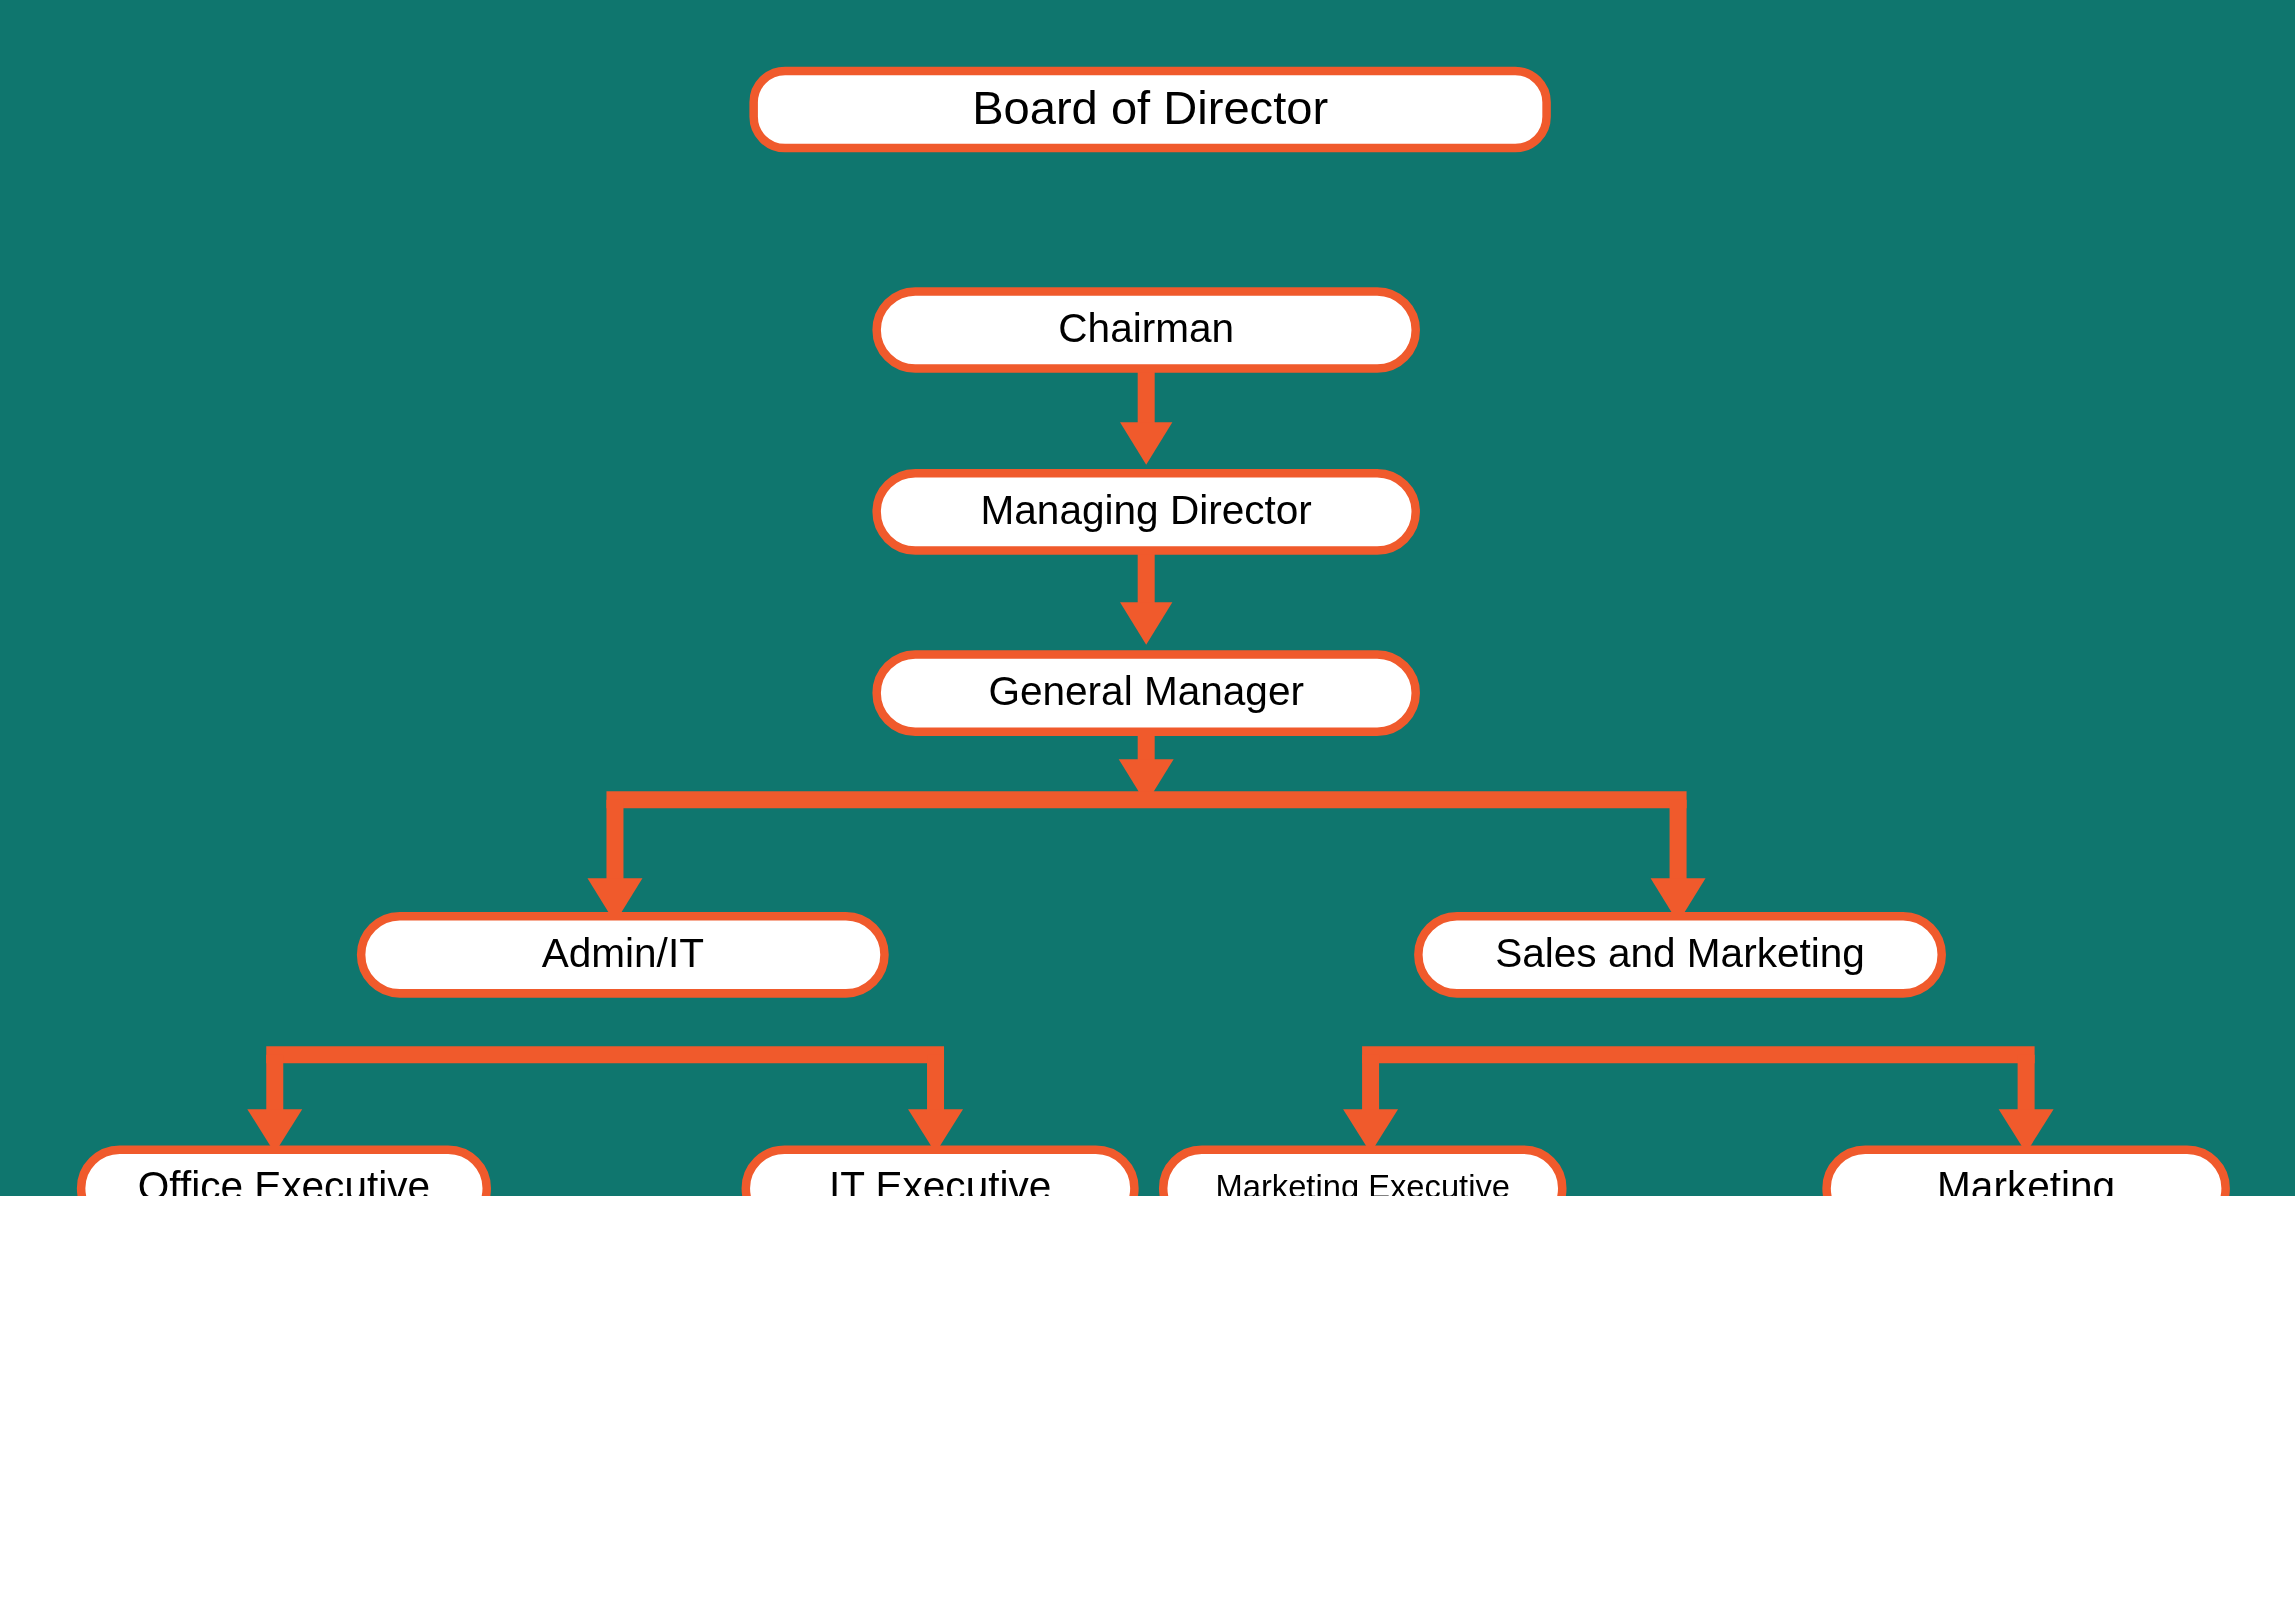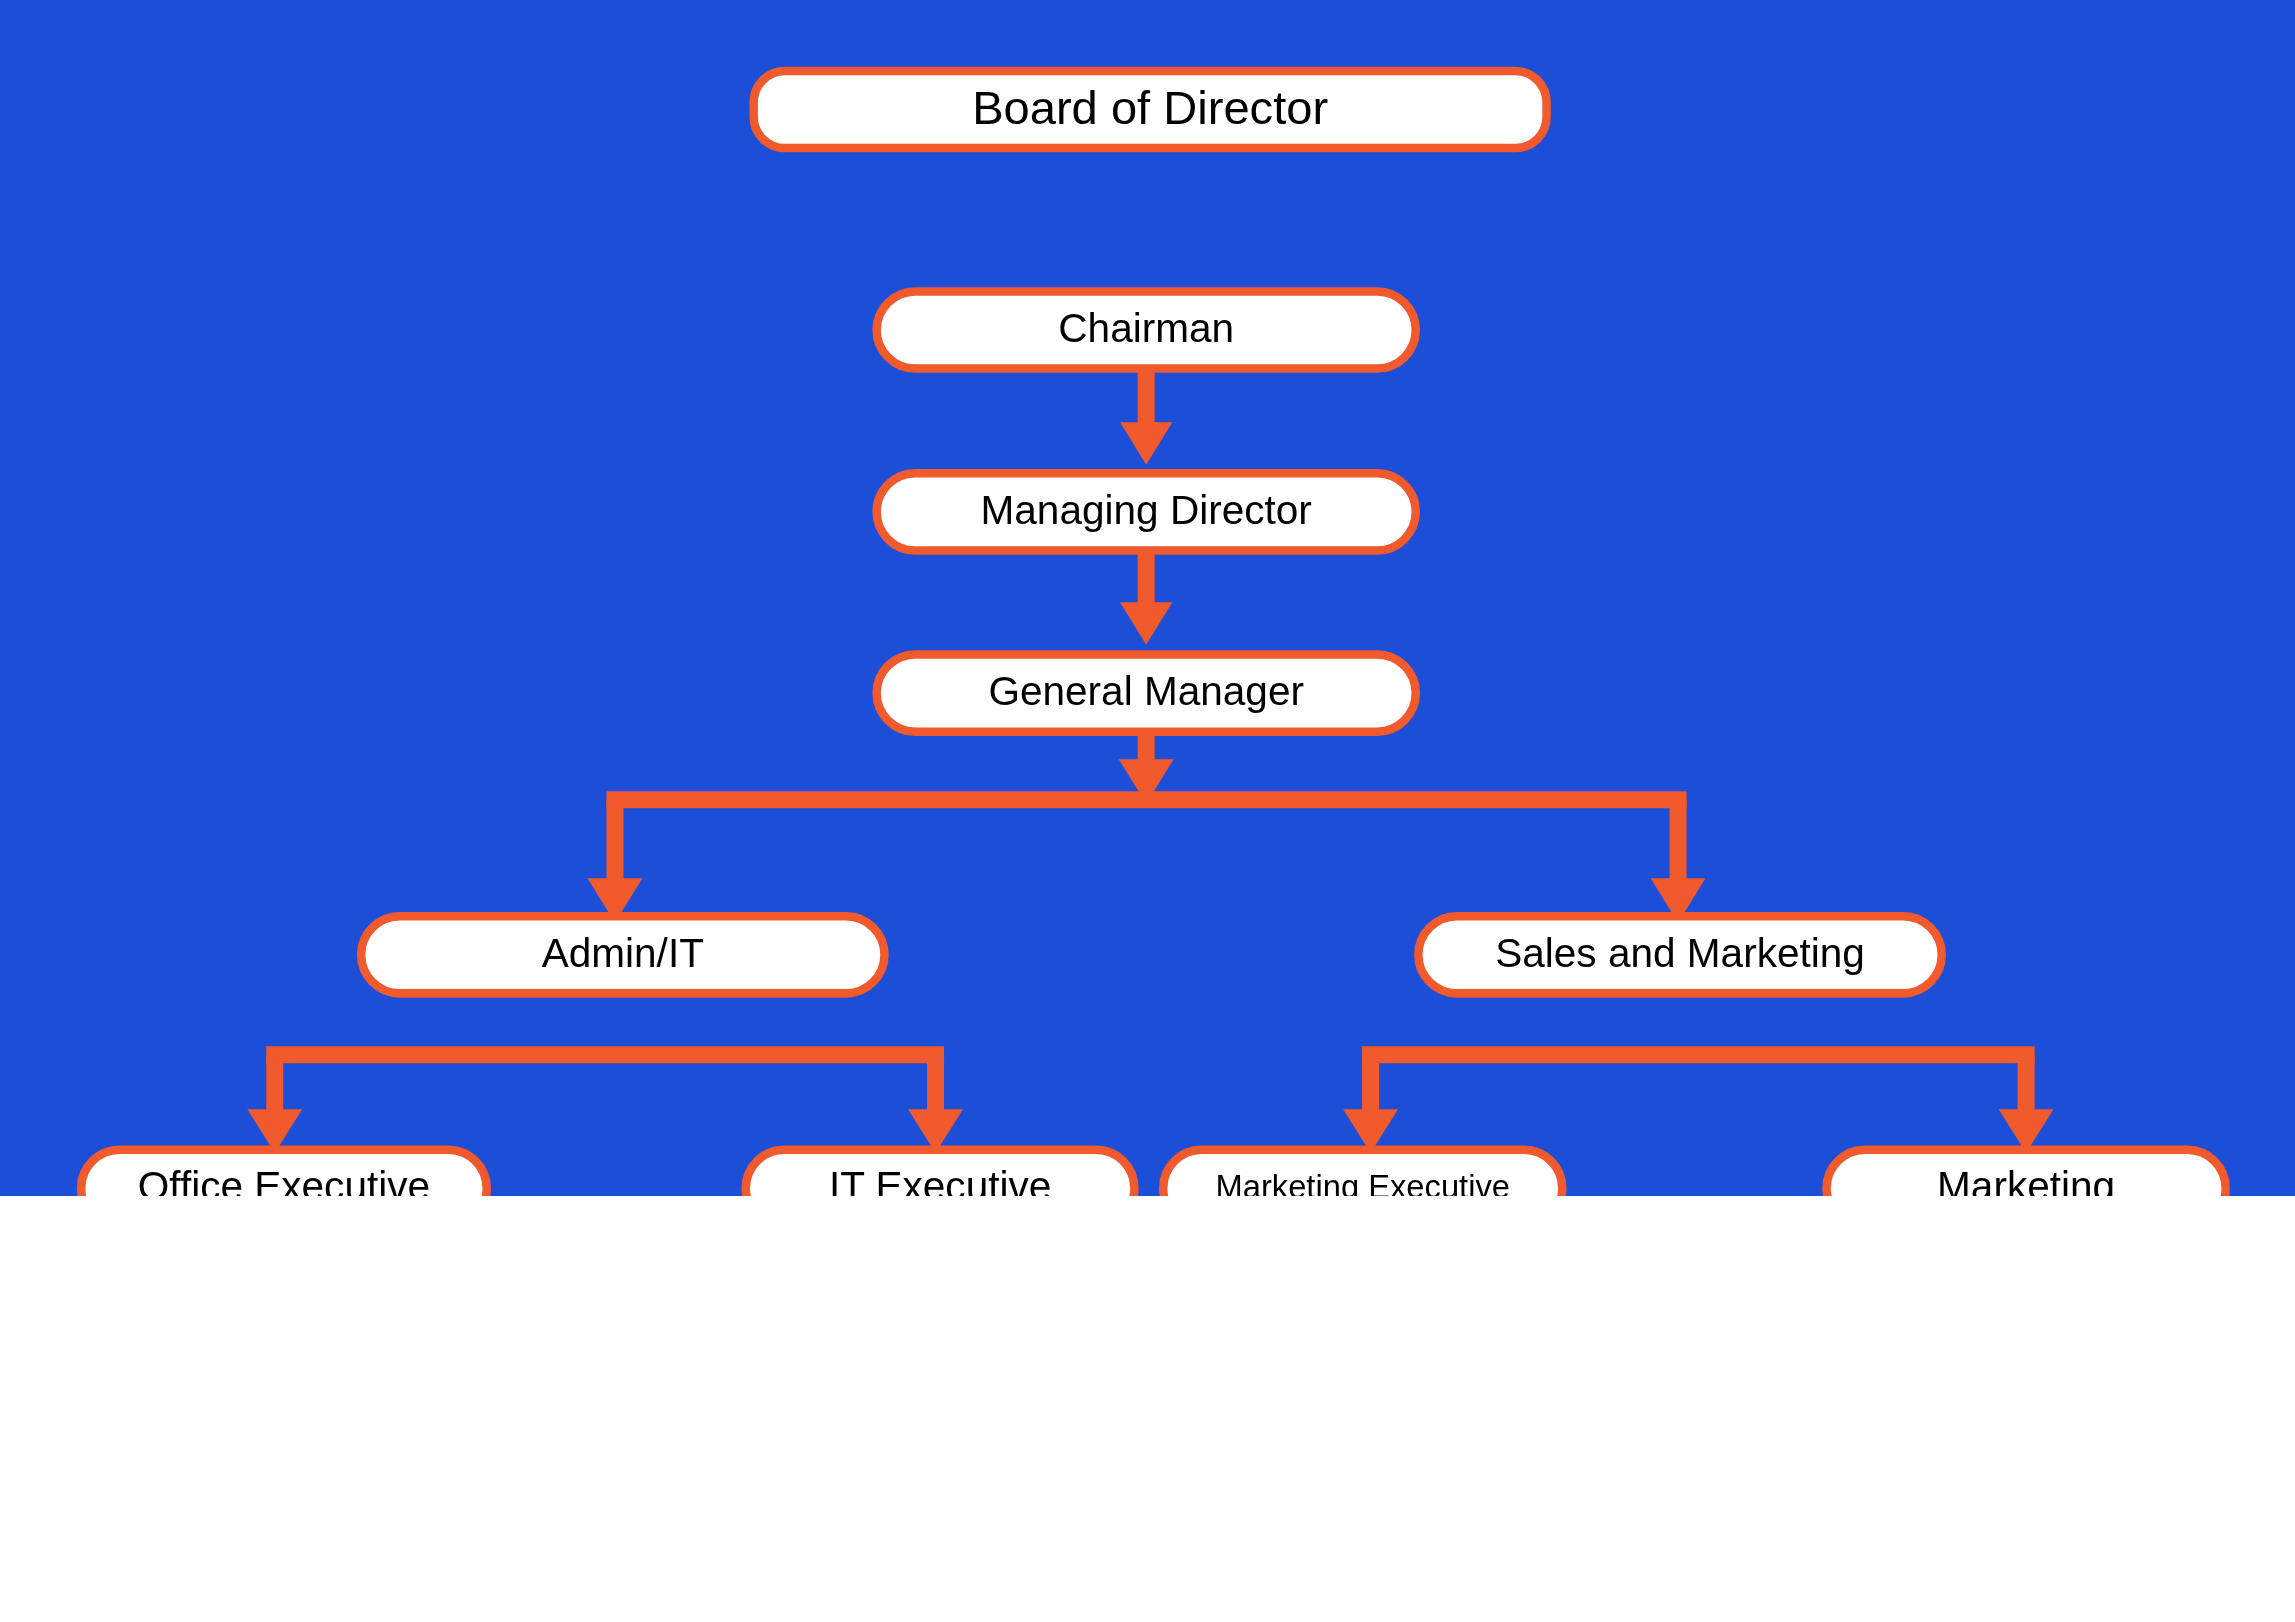--- a/index.html
+++ b/index.html
@@ -7,21 +7,21 @@
     padding: 0;
     background: #ffffff;
   }
   body {
     font-family: "Liberation Sans", sans-serif;
   }
   #org-chart-root {
     position: relative;
     width: 2295px;
     height: 1196px;
-    background: #1d4ed8;
+    background: #0f766e;
     overflow: hidden;
   }
   svg.chart-canvas {
     position: absolute;
     top: 0;
     left: 0;
     width: 2295px;
     height: 1623px;
     display: block;
   }

